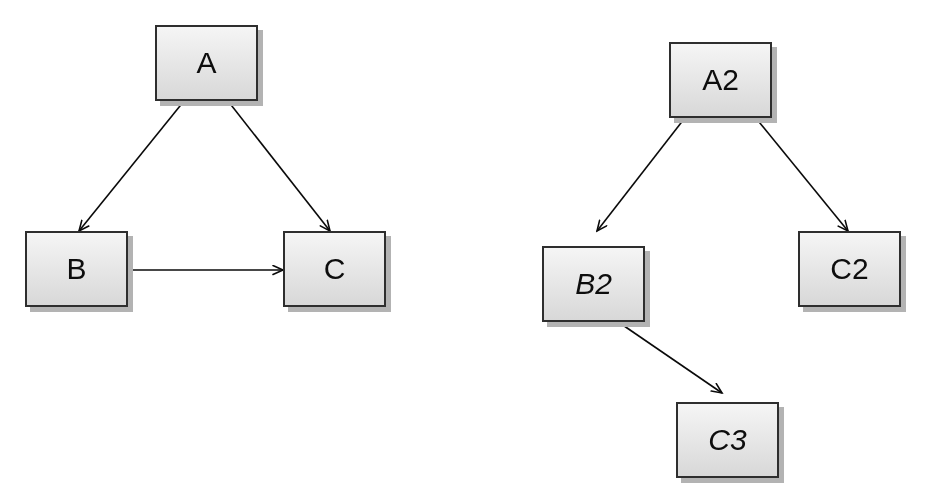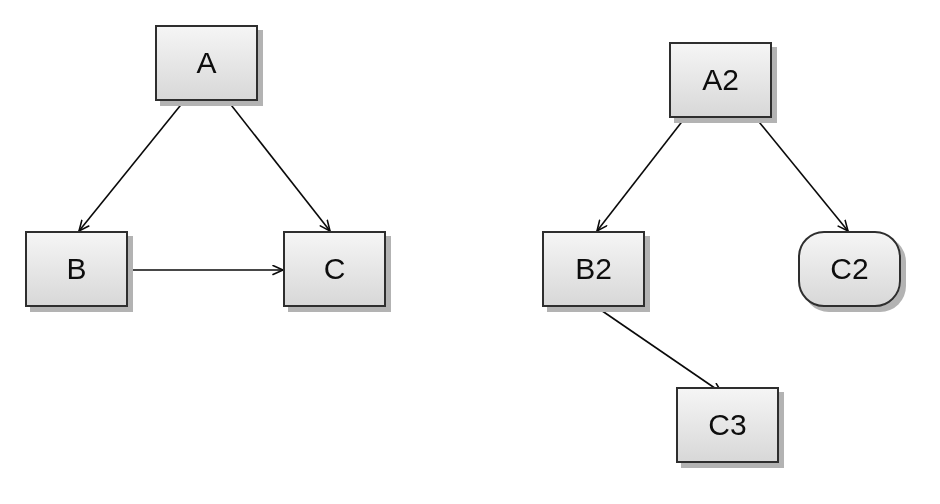--- a/index.html
+++ b/index.html
@@ -52,23 +52,23 @@
     font-size: 30px;
     line-height: 1;
     color: var(--label-color);
     user-select: none;
   }
   
   .pos-a  { left: 155px; top: 25px;  }
   .pos-b  { left: 25px;  top: 231px; }
   .pos-c  { left: 283px; top: 231px; }
   .pos-a2 { left: 669px; top: 25px; margin-top: 17px;  }
-  .pos-b2 { left: 542px; top: 231px; }
-  .pos-c2 { left: 798px; top: 231px; border-radius: 26px; }
-  .pos-c3 { left: 676px; top: 387px; }
+  .pos-b2 { left: 542px; top: 246px; font-style: italic; }
+  .pos-c2 { left: 798px; top: 231px; }
+  .pos-c3 { left: 676px; top: 402px; font-style: italic; }
 </style>
 </head>
 <body>
 
 <div class="canvas">
 
   <svg class="edges" width="940" height="504" viewBox="0 0 940 504" xmlns="http://www.w3.org/2000/svg">
     <defs>
       <marker id="arrowhead" markerUnits="userSpaceOnUse" markerWidth="13" markerHeight="12" refX="11" refY="5.5" orient="auto">
         <path d="M1,1 L11,5.5 L1,10"></path>

